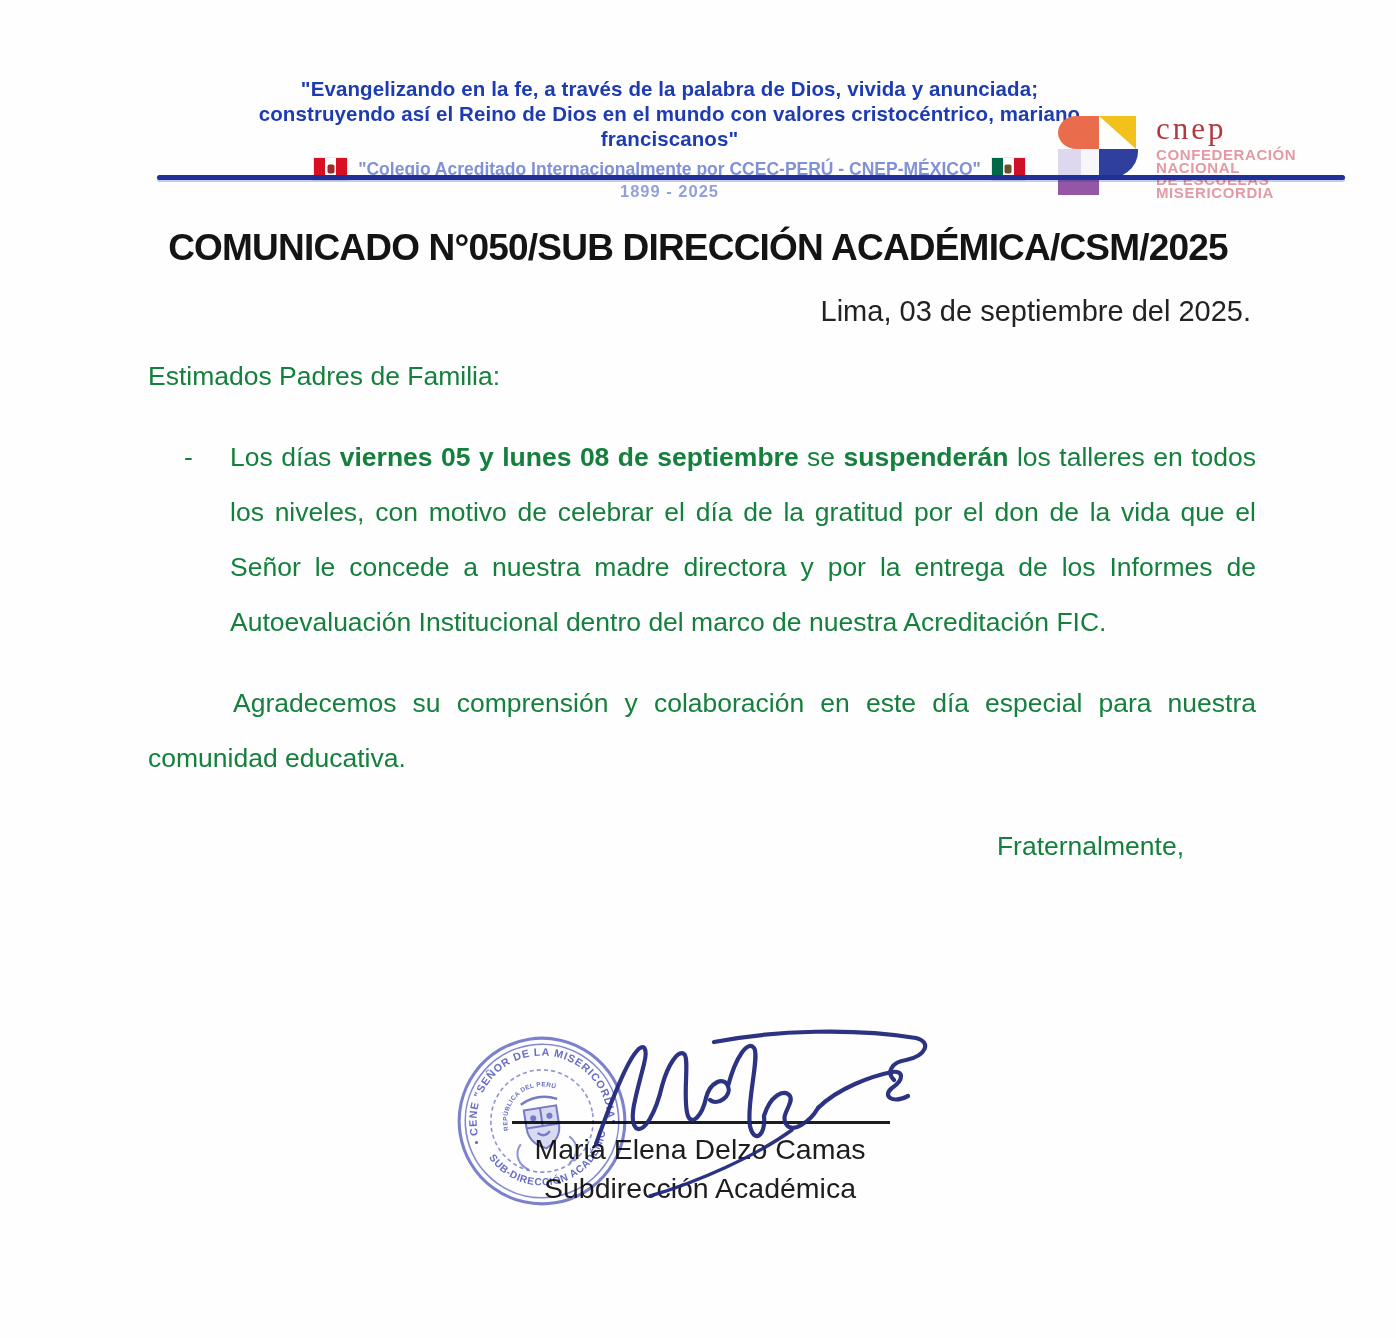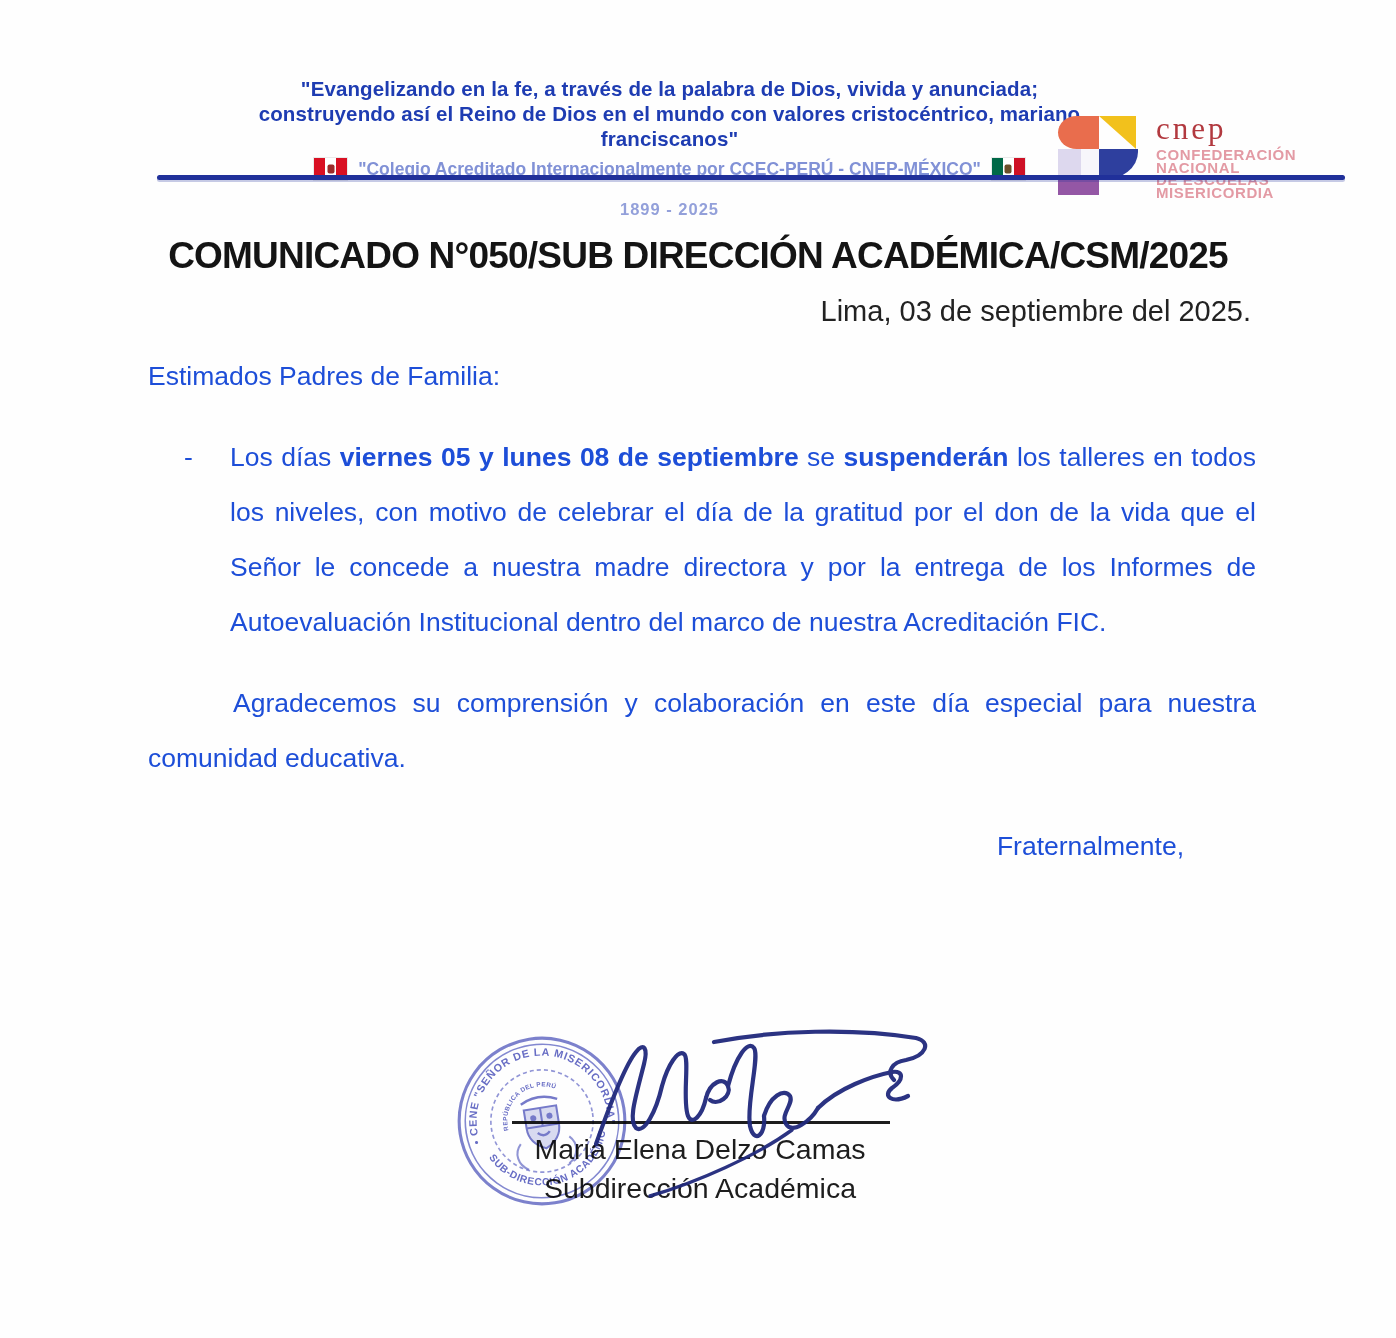--- a/index.html
+++ b/index.html
@@ -11,39 +11,39 @@
 
   
   .csm-badge { position:absolute; left:172px; top:64px; width:120px; height:116px; }
   .header-center { position:absolute; left:232px; top:76px; width:875px; text-align:center; }
   .motto { color:#1e3cb2; font-weight:bold; font-size:20.5px; line-height:25px; letter-spacing:0.1px; }
   .accred-row { margin-top:7px; display:flex; justify-content:center; align-items:center; gap:11px; }
   .flag { width:33px; height:22px; display:flex; box-shadow:0 0 0 1px rgba(0,0,0,0.08); position:relative; }
   .flag .s { flex:1; height:100%; }
   .flag .emblem { position:absolute; left:50%; top:50%; width:7px; height:9px; transform:translate(-50%,-50%); border-radius:2px; }
   .accred-text { color:#8191d6; font-weight:bold; font-size:17.5px; }
-  .years { color:#93a0da; font-weight:bold; font-size:16.5px; margin-top:20px; letter-spacing:1px; }
+  .years { color:#93a0da; font-weight:bold; font-size:16.5px; margin-top:2px; letter-spacing:1px; }
 
   .cnep-box { position:absolute; left:1058px; top:70px; display:flex; gap:16px;margin-top:44px; }
   .cnep-mark { position:relative; width:82px; height:84px; }
   .cnep-salmon { position:absolute; left:0;  top:2px;  width:41px; height:33px; background:#e96d4d; border-radius:50% 0 0 50% / 55% 0 0 55%; }
   .cnep-yellow { position:absolute; left:41px; top:2px; width:37px; height:33px; background:#f2c11c; clip-path:polygon(0 0, 100% 0, 100% 100%); }
   .cnep-lav    { position:absolute; left:0;  top:35px; width:41px; height:31px; background:linear-gradient(to right,#ddd8ee 0 55%, #f7f6fb 55%); }
   .cnep-blue   { position:absolute; left:41px; top:35px; width:39px; height:31px; background:#2e3f9e; border-radius:0 0 90% 0; }
   .cnep-purple { position:absolute; left:0;  top:66px; width:41px; height:15px; background:#9457a5; }
   .cnep-word { font-family:"Liberation Serif", serif; color:#b2393f; font-size:31px; line-height:30px; letter-spacing:3px; }
   .cnep-sub { margin-top:5px; color:#e39aa4; font-size:15px; font-weight:bold; line-height:12.5px; letter-spacing:0.6px; }
 
   .header-rule { position:absolute; left:157px; top:175px; width:1188px; height:5px; background:#20309a; border-radius:3px; box-shadow:0 2px 0 rgba(32,48,154,0.25); }
 
   
-  .doc-title { position:absolute; left:55px; right:55px; top:235px; text-align:center; font-size:37px; font-weight:bold; letter-spacing:-0.8px; color:#141414; }
+  .doc-title { position:absolute; left:55px; right:55px; top:227px; text-align:center; font-size:37px; font-weight:bold; letter-spacing:-0.8px; color:#141414; }
   .doc-date  { position:absolute; right:145px; top:295px; font-size:29px; color:#222; }
 
-  .body { position:absolute; left:148px; right:140px; top:349px; font-size:26.5px; line-height:55px; color:#1d4ed8; }
+  .body { position:absolute; left:148px; right:140px; top:349px; font-size:26.5px; line-height:55px; color:#15803d; }
   .greeting {}
   .p1 { margin-top:22px; text-align:justify; text-indent:85px; }
   .bullet { margin-top:26px; position:relative; padding-left:82px; text-align:justify; }
   .bullet-marker { position:absolute; left:36px; top:0; }
   .b { font-weight:bold; }
   .p2 { margin-top:26px; text-align:justify; text-indent:85px; }
   .closing { margin-top:33px; text-align:right; padding-right:72px; }
 
   
   .sig-line  { position:absolute; left:512px; top:1121px; width:378px; height:3px; background:#1d1d1d; }

